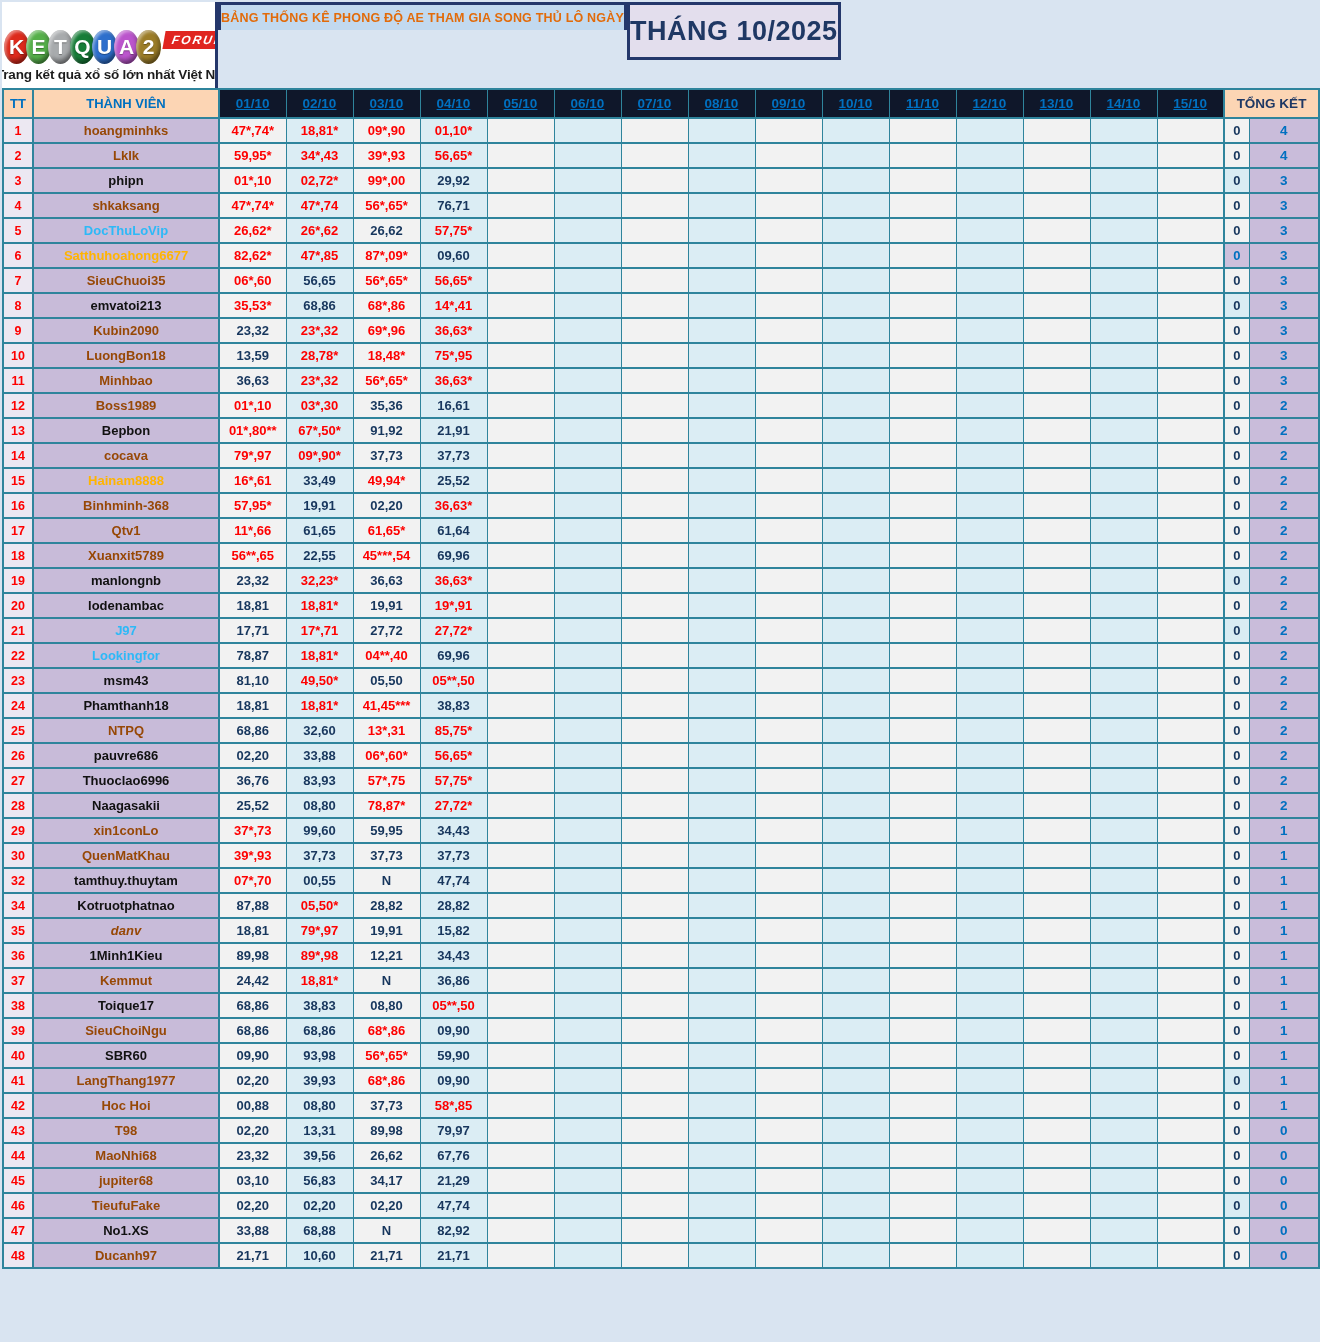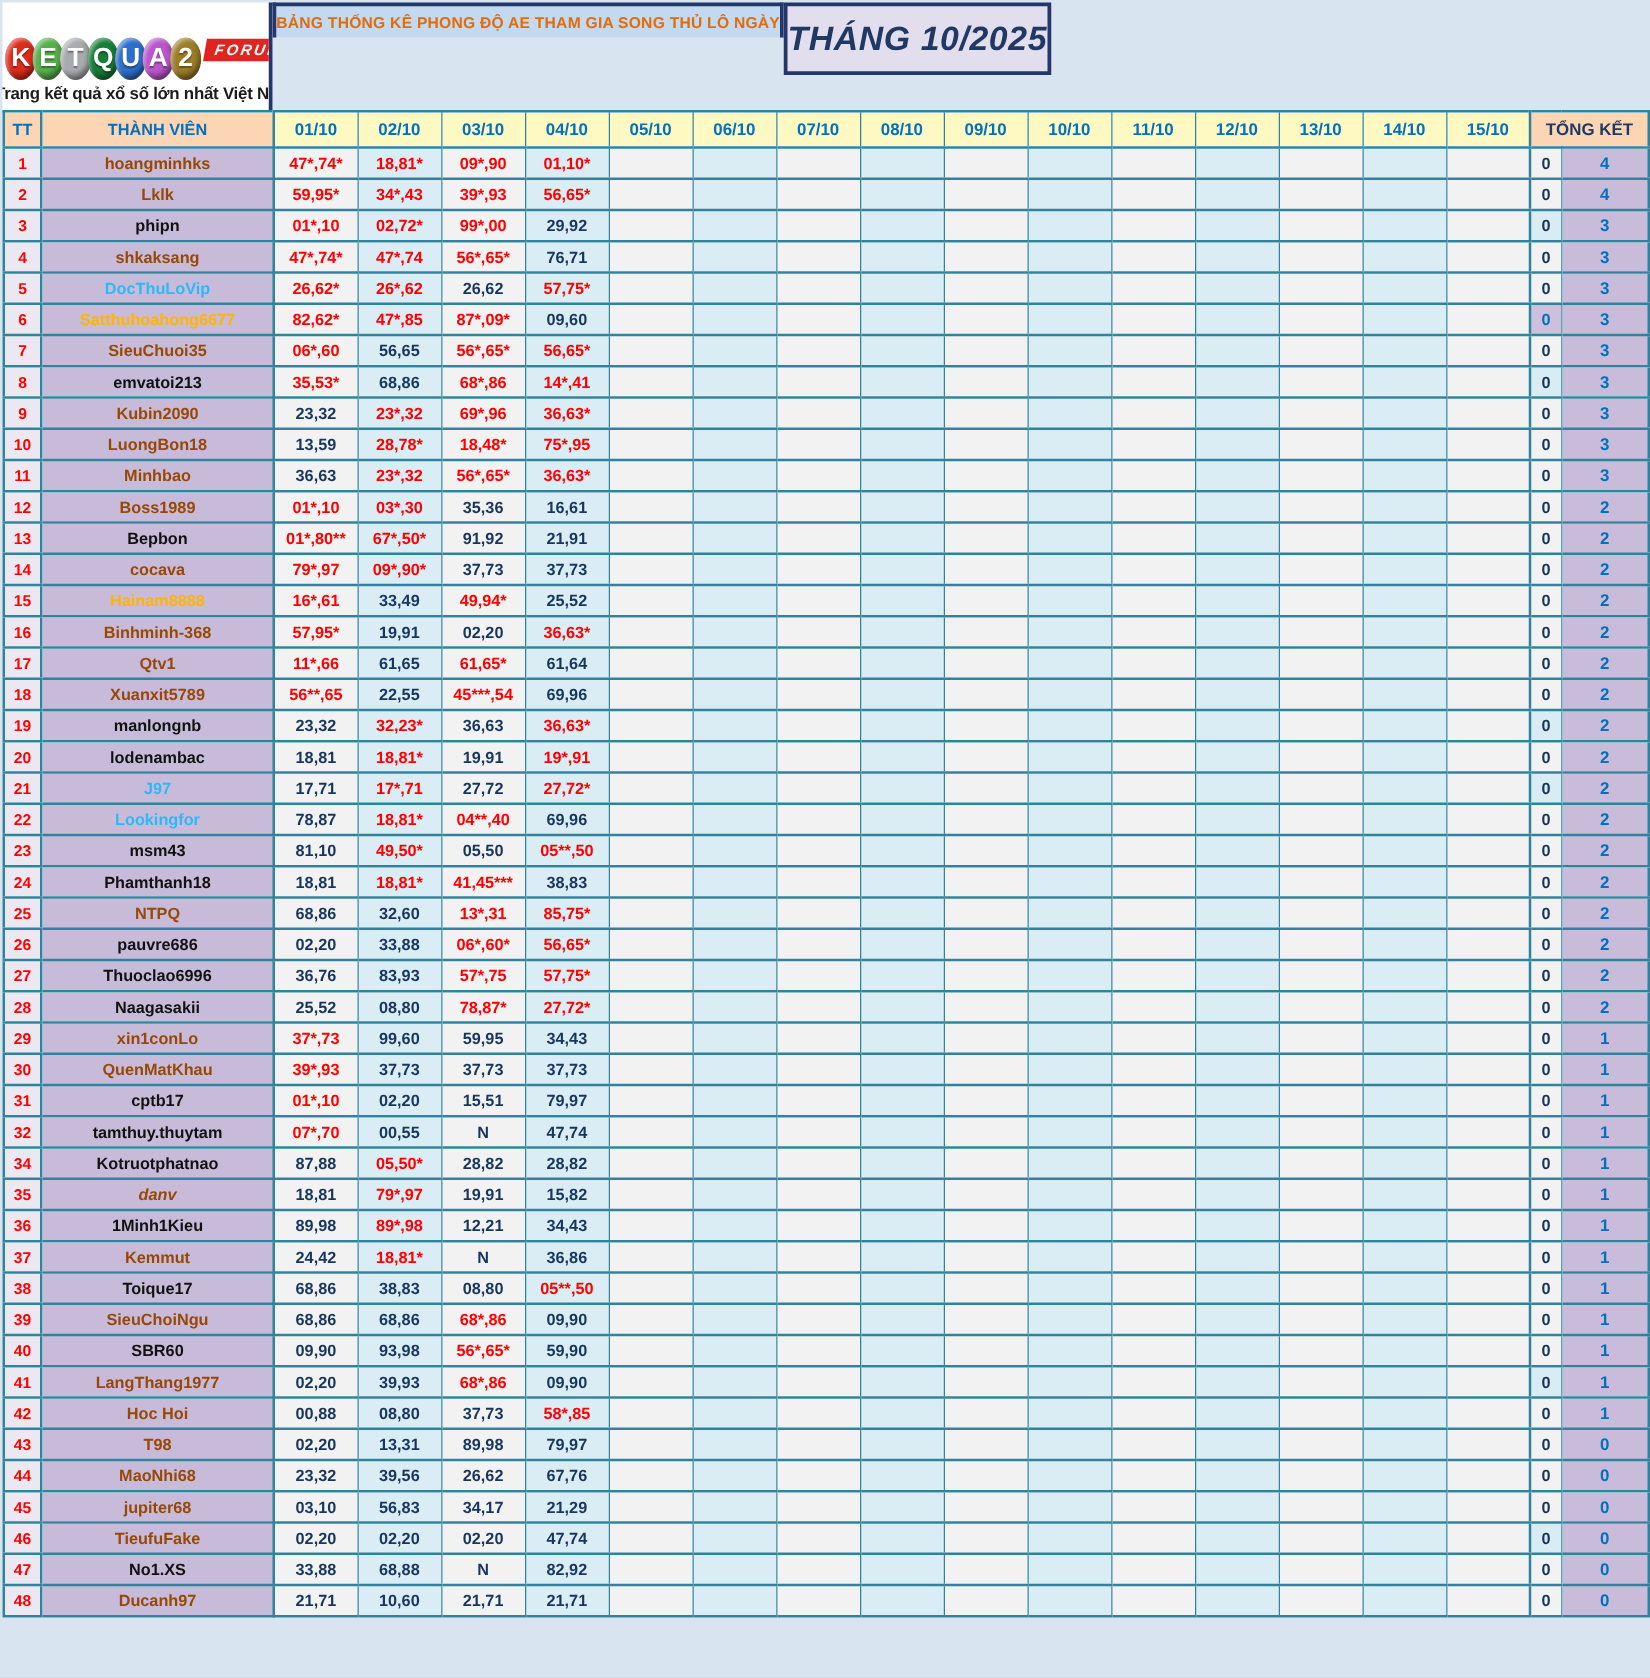--- a/index.html
+++ b/index.html
@@ -35,37 +35,37 @@
   }
   .banners{width:1100px;height:86px;display:flex;flex-direction:row;}
   .banner1{
     height:28px;background:#c2d9ef;border:3px solid #24376b;border-bottom:none;
     color:#e26b0a;font-weight:bold;font-size:12.5px;
     display:flex;align-items:center;justify-content:center;letter-spacing:.2px;
   }
   .banner2{
     height:58px;background:#e3deed;border:3px solid #24376b;
     color:#1f3864;font-weight:bold;font-size:27px;
-    display:flex;align-items:center;justify-content:center;letter-spacing:.5px;font-style:italic;
+    display:flex;align-items:center;justify-content:center;letter-spacing:.5px;
   }
   
   table.tbl{
     width:1316px;table-layout:fixed;border-collapse:collapse;
     border:2px solid #2f849c;background:#fff;
   }
   .c-tt{width:30px;}.c-mem{width:186px;}.c-date{width:67px;}
   .c-zero{width:25px;}.c-total{width:70px;}
   .tbl th,.tbl td{
     border:1px solid #2f849c;border-bottom-width:2px;
     overflow:hidden;white-space:nowrap;text-align:center;padding:0 1px;
   }
   thead tr{height:29px;}
   tbody tr{height:25px;}
   th.th-tt,th.th-mem{background:#fcd5b4;color:#0070c0;font-size:13px;margin-top:28px;}
-  th.th-date{background:#fef9c3;color:#0070c0;font-size:13.5px;}
+  th.th-date{background:#0f172a;color:#0070c0;font-size:13.5px;text-decoration:underline;}
   th.th-total{background:#fcd5b4;color:#1f3864;font-size:13.5px;border-left-width:2px;margin-top:16px;}
   th.th-mem,td.td-mem{border-left-width:2px;border-right-width:2px;}
   td.td-tt{background:#ece8f2;color:#fe0000;font-weight:bold;font-size:12.5px;}
   td.td-mem{background:#c8bbd9;font-weight:bold;font-size:13px;}
   td.td-mem.brown{color:#974806;}
   td.td-mem.black{color:#111111;}
   td.td-mem.cyan{color:#2db9f7;}
   td.td-mem.orange{color:#ffb400;}
   td.td-mem.it{font-style:italic;}
   td.td-val{font-weight:bold;font-size:13px;}
@@ -775,41 +775,20 @@
           <td class="td-val col-b v-navy"></td>
           <td class="td-val col-g v-navy"></td>
           <td class="td-val col-b v-navy"></td>
           <td class="td-val col-g v-navy"></td>
           <td class="td-val col-b v-navy"></td>
           <td class="td-val col-g v-navy"></td>
           <td class="td-zero">0</td>
           <td class="td-total">1</td>
         </tr>
         <tr>
-          <td class="td-tt">31</td>
-          <td class="td-mem black">cptb17</td>
-          <td class="td-val col-g v-red">01*,10</td>
-          <td class="td-val col-b v-navy">02,20</td>
-          <td class="td-val col-g v-navy">15,51</td>
-          <td class="td-val col-b v-navy">79,97</td>
-          <td class="td-val col-g v-navy"></td>
-          <td class="td-val col-b v-navy"></td>
-          <td class="td-val col-g v-navy"></td>
-          <td class="td-val col-b v-navy"></td>
-          <td class="td-val col-g v-navy"></td>
-          <td class="td-val col-b v-navy"></td>
-          <td class="td-val col-g v-navy"></td>
-          <td class="td-val col-b v-navy"></td>
-          <td class="td-val col-g v-navy"></td>
-          <td class="td-val col-b v-navy"></td>
-          <td class="td-val col-g v-navy"></td>
-          <td class="td-zero">0</td>
-          <td class="td-total">1</td>
-        </tr>
-        <tr>
           <td class="td-tt">32</td>
           <td class="td-mem black">tamthuy.thuytam</td>
           <td class="td-val col-g v-red">07*,70</td>
           <td class="td-val col-b v-navy">00,55</td>
           <td class="td-val col-g v-navy">N</td>
           <td class="td-val col-b v-navy">47,74</td>
           <td class="td-val col-g v-navy"></td>
           <td class="td-val col-b v-navy"></td>
           <td class="td-val col-g v-navy"></td>
           <td class="td-val col-b v-navy"></td>

